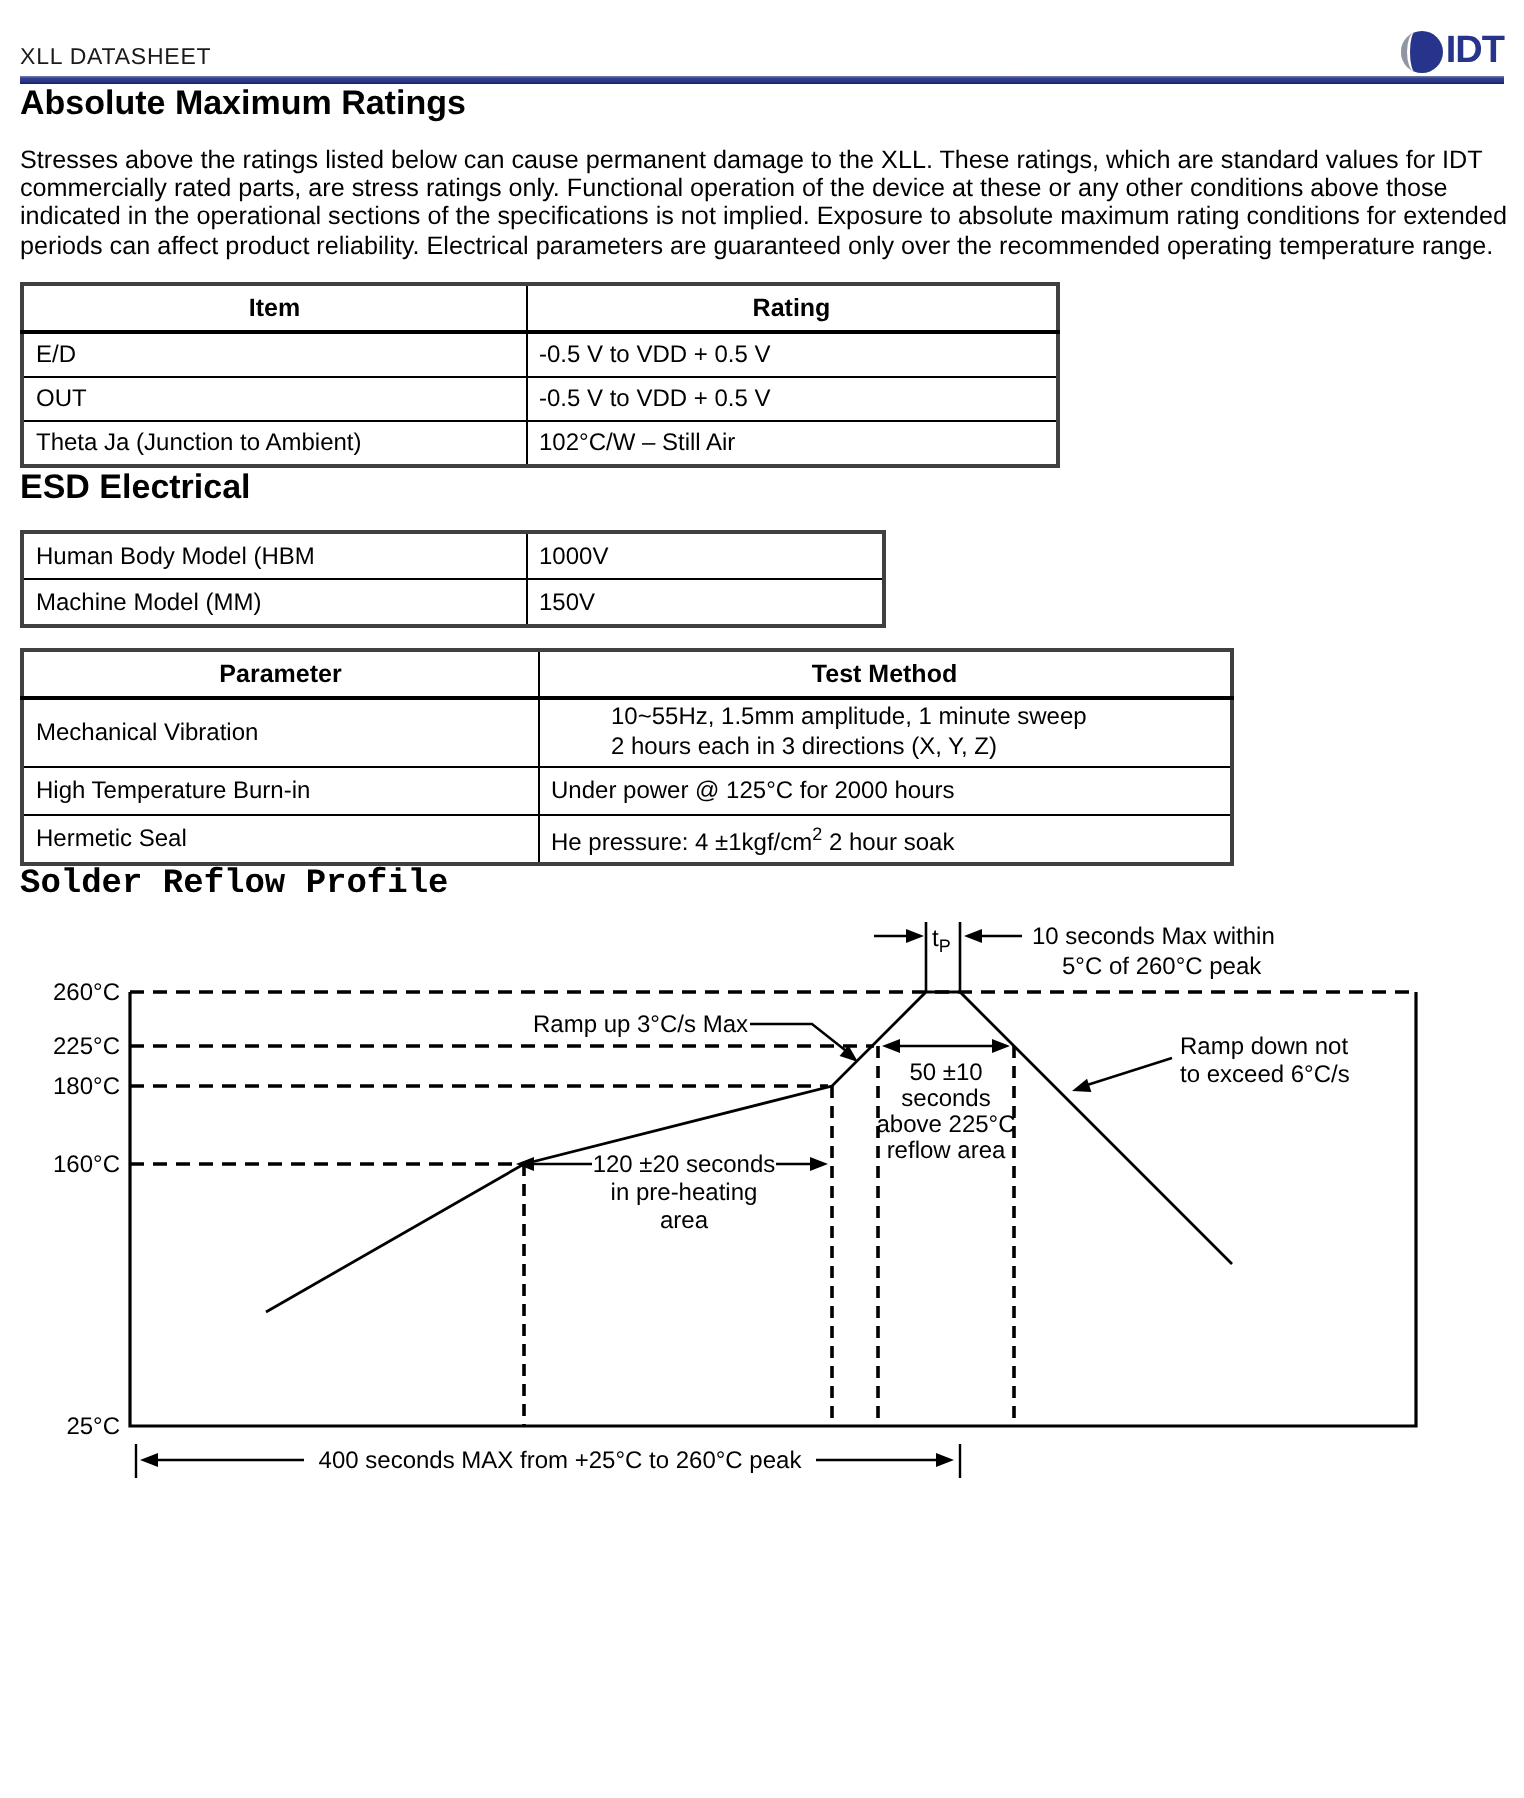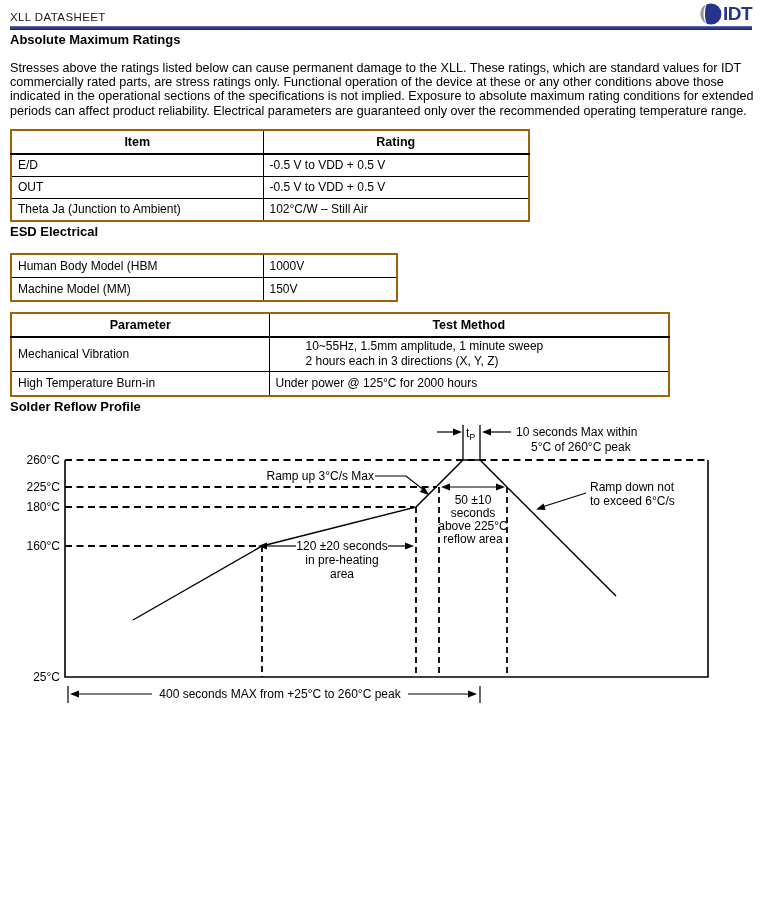--- a/index.html
+++ b/index.html
@@ -1,47 +1,47 @@
 <!DOCTYPE html>
 <html><head>
 <meta charset="utf-8">
 <style>
   html,body{margin:0;padding:0;}
   body{
     width:762px;height:899px;background:#fff;color:#000;
     font-family:"Liberation Sans",sans-serif;position:relative;overflow:hidden;
   }
-  .content{padding:0 10px;}
+  .content{padding:0 10px;margin-top:12px;}
   
   .doc-header{position:relative;padding-top:11px;}
   .doc-title{font-size:11.5px;letter-spacing:.4px;color:#1a1a1a;}
   .rule{margin-top:3px;height:4px;
     background:linear-gradient(180deg,#7a80b2 0%,#31408f 30%,#2b3588 70%,#141d5e 100%);}
   .logo{position:absolute;right:0;top:2px;display:flex;align-items:center;}
   .logo-text{font-size:19px;font-weight:bold;color:#27348b;letter-spacing:-.5px;
     font-family:"Liberation Sans",sans-serif;}
   
-  h2.section{font-size:13px;font-weight:bold;margin:0;line-height:20px;}
+  h2.section{font-size:17px;font-weight:bold;margin:0;line-height:20px;}
   .h-abs{margin-top:28px;}
   .h-esd{margin-top:14px;}
   .h-mech{margin-top:13px;}
-  .h-reflow{margin-top:3px;}
+  .h-reflow{margin-top:3px;font-family:Liberation Mono, monospace;}
   p.intro{margin:11px 0 0 0;font-size:12.6px;line-height:14.2px;width:745px;}
   
   table{border-collapse:collapse;font-size:12px;table-layout:fixed;}
-  table{border:2px solid #a16207;}
+  table{border:2px solid #404040;}
   th,td{border:1px solid #000;padding:1px 6px;vertical-align:middle;line-height:16px;}
   th{border-bottom:2px solid #000;text-align:center;font-weight:bold;height:20px;font-size:12.5px;}
   td{height:19px;text-align:left;}
   table.tbl-abs{margin-top:11px;width:520px;}
   table.tbl-abs col.c1{width:252px;}
-  table.tbl-esd{margin-top:11px;width:388px;}
+  table.tbl-esd{margin-top:11px;width:433px;}
   table.tbl-esd col.c1{width:252px;}
   table.tbl-esd td{height:20px;}
-  table.tbl-mech{margin-top:10px;width:660px;}
+  table.tbl-mech{margin-top:10px;width:607px;}
   table.tbl-mech col.c1{width:258px;}
   table.tbl-mech td{height:21px;}
   td.two-line{height:44px;padding-left:36px;}
   td.two-line div{line-height:15.5px;}
   sup{font-size:9px;}
   
   .diagram{margin-top:0;}
   .diagram text{font-size:12px;fill:#000;font-family:"Liberation Sans",sans-serif;}
 </style>
 </head>
@@ -130,20 +130,24 @@
         <td>Mechanical Vibration</td>
         <td class="two-line">
           <div>10~55Hz, 1.5mm amplitude, 1 minute sweep</div>
           <div>2 hours each in 3 directions (X, Y, Z)</div>
         </td>
       </tr>
       <tr>
         <td>High Temperature Burn-in</td>
         <td>Under power @ 125°C for 2000 hours</td>
       </tr>
+      <tr>
+        <td>Hermetic Seal</td>
+        <td><span>He pressure: 4 ±1kgf/cm</span><sup>2</sup><span> 2 hour soak</span></td>
+      </tr>
     </tbody>
   </table>
 
   
   <h2 class="section h-reflow">Solder Reflow Profile</h2>
 
   <svg class="diagram" width="742" height="296" viewBox="10 0 742 296">
 
     <path d="M65,43 V260 H708 V43" stroke="#000" stroke-width="1.6" fill="none"></path>
 

